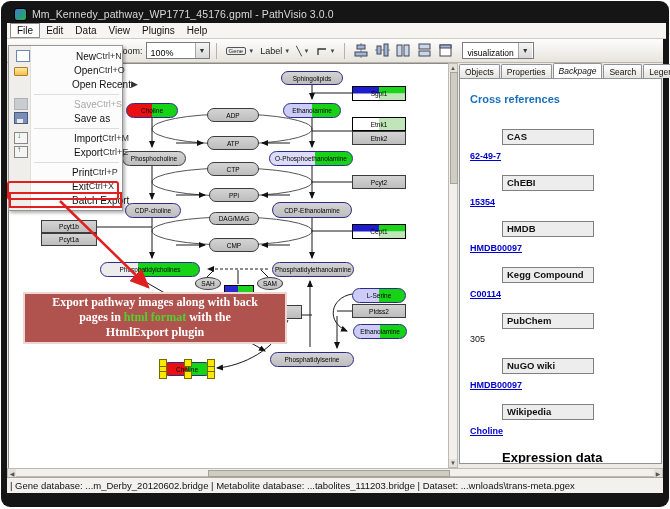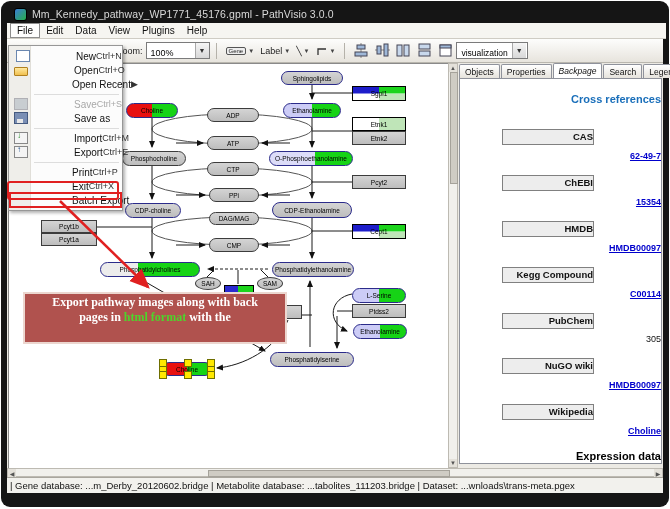--- a/index.html
+++ b/index.html
@@ -53,27 +53,27 @@
   
   .vscroll{position:absolute;left:448px;top:63px;width:10px;height:405px;background:#f1f0ec;border:1px solid #bdbab2;box-sizing:border-box;z-index:2;}
   .vscroll .thumb{position:absolute;left:1px;top:8px;width:6px;height:110px;background:#cfccc4;border:1px solid #a5a29a;}
   .sb-arrow{position:absolute;width:8px;height:8px;font-size:6px;color:#555;display:flex;align-items:center;justify-content:center;background:#e4e1da;}
   .hscroll{position:absolute;left:7px;top:468px;width:656px;height:9px;background:#f1f0ec;border:1px solid #bdbab2;box-sizing:border-box;z-index:2;}
   .hscroll .thumb{position:absolute;left:200px;top:1px;width:240px;height:5px;background:#cfccc4;border:1px solid #a5a29a;}
   
   .panel-tabs{position:absolute;left:459px;top:63px;width:204px;height:15px;display:flex;align-items:flex-end;z-index:3;}
   .tab{font-size:8.5px;color:#111;border:1px solid #8f929b;border-bottom:none;background:linear-gradient(#fff,#e6e3dc);padding:2px 5px 1px 5px;border-radius:2px 2px 0 0;margin-right:1px;white-space:nowrap;}
   .tab.active{background:#fff;padding-bottom:2px;font-weight:normal;font-style:italic;}
-  .panel-body{position:absolute;left:459px;top:78px;width:203px;height:386px;background:#fff;border:1px solid #8f929b;box-sizing:border-box;overflow:hidden;z-index:2;padding:14px 0 0 10px;text-align:right;}
+  .panel-body{position:absolute;left:459px;top:78px;width:203px;height:386px;background:#fff;border:1px solid #8f929b;box-sizing:border-box;overflow:hidden;z-index:2;padding:14px 0 0 10px;}
   .bp-heading{color:#1a6fba;font-weight:bold;font-size:11px;margin-bottom:24px;}
   .section{margin-bottom:12px;}
   .section-header{width:86px;height:14px;line-height:14px;background:#ededed;border:1px solid #808080;font-size:9.5px;font-weight:bold;padding-left:4px;color:#111;margin-left:32px;}
   .section-link{display:inline-block;margin-top:5px;font-size:9px;font-weight:bold;color:#0000cc;text-decoration:underline;height:12px;}
   .section-value{margin-top:5px;font-size:9px;color:#111;height:12px;}
-  .bp-footer{font-weight:bold;font-size:11px;color:#000;margin-top:4px;}
+  .bp-footer{font-weight:bold;font-size:13px;color:#000;margin-top:4px;margin-left:32px;}
   
   .statusbar{position:absolute;left:7px;top:477px;width:656px;height:15px;background:#f2f1ed;border-top:1px solid #a9a69e;display:flex;align-items:center;z-index:2;}
   .status-text{font-size:9.5px;color:#111;padding-left:3px;white-space:nowrap;}
   
   .menu-popup{position:absolute;left:8px;top:45px;width:111px;background:#fcfcfc;border:1px solid #979797;box-shadow:2px 2px 3px rgba(0,0,0,.3);z-index:30;padding:3px 1px;}
   .menu-popup::before{content:"";position:absolute;left:0;top:0;bottom:0;width:21px;background:#efeeea;border-right:1px solid #e0ded8;}
   .menu-item{position:relative;height:14px;display:flex;align-items:center;font-size:10px;color:#111;}
   .menu-item.disabled{color:#a8a8a8;}
   .menu-item.highlight{outline:2px solid #e02020;outline-offset:-1px;}
   .menu-sep{height:3px;border-bottom:1px solid #ddd;margin:0 2px 2px 24px;}
@@ -156,21 +156,21 @@
       <rect x="8" y="2" width="5" height="11" fill="#c8d8ec" stroke="#445"></rect>
     </svg>
   <svg class="tb-ic" width="15" height="15">
       <rect x="2" y="1" width="11" height="5" fill="#c8d8ec" stroke="#445"></rect>
       <rect x="2" y="8" width="11" height="5" fill="#c8d8ec" stroke="#445"></rect>
     </svg>
   <svg class="tb-ic" width="15" height="15">
       <rect x="2" y="2" width="11" height="11" fill="#fff" stroke="#445"></rect>
       <rect x="2" y="2" width="11" height="3" fill="#9fb8d8" stroke="#445"></rect>
     </svg>
-  <span class="combo" style="width:70px;">
+  <span class="combo" style="width:70px;margin-left:6px">
     <span class="val" style="font-size:8.5px">visualization</span>
     <span class="arrow">▼</span>
   </span>
 </div>
 
 <div class="canvas">
   <div class="layer">
     <svg width="670" height="509">
       <defs>
         <marker id="ah" markerWidth="7" markerHeight="7" refX="6" refY="3" orient="auto">
@@ -313,20 +313,21 @@
           <span class="handle h4"></span>
           <span class="handle h5"></span>
           <span class="handle h6"></span>
           <span class="handle h7"></span>
           <span class="handle h8"></span>
         </div>
       </div>
     <div class="callout" id="callout">
         <div class="callout-line"><span>Export pathway images along with back</span></div>
         <div class="callout-line"><span>pages in </span><span class="green">html format</span><span> with the</span></div>
+        <div class="callout-line"><span>HtmlExport plugin</span></div>
       </div>
   </div>
 </div>
 
 <div class="vscroll">
   <span class="sb-arrow" style="left:0;top:0">▲</span>
   <span class="thumb"></span>
   <span class="sb-arrow" style="left:0;bottom:0">▼</span>
 </div>
 <div class="hscroll">

